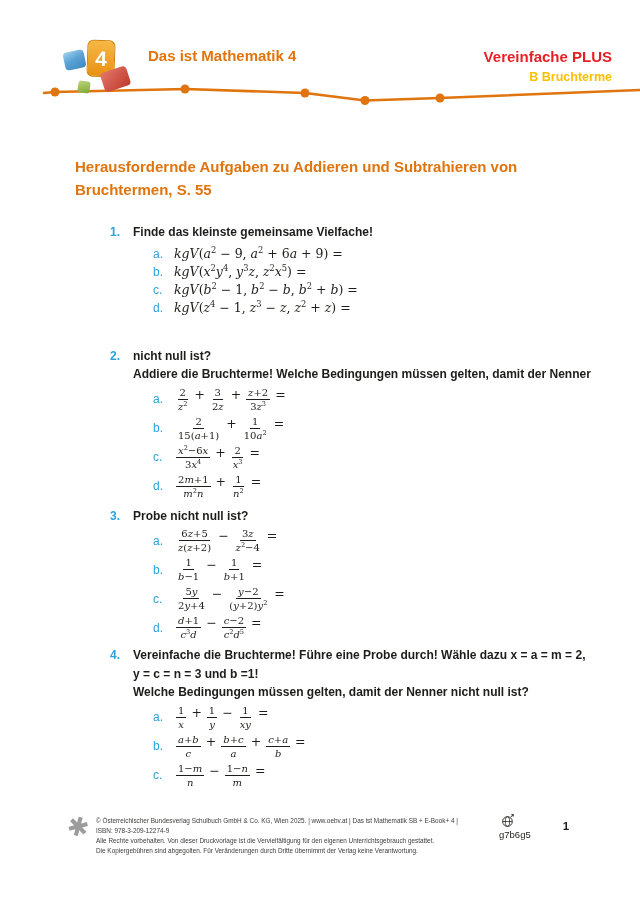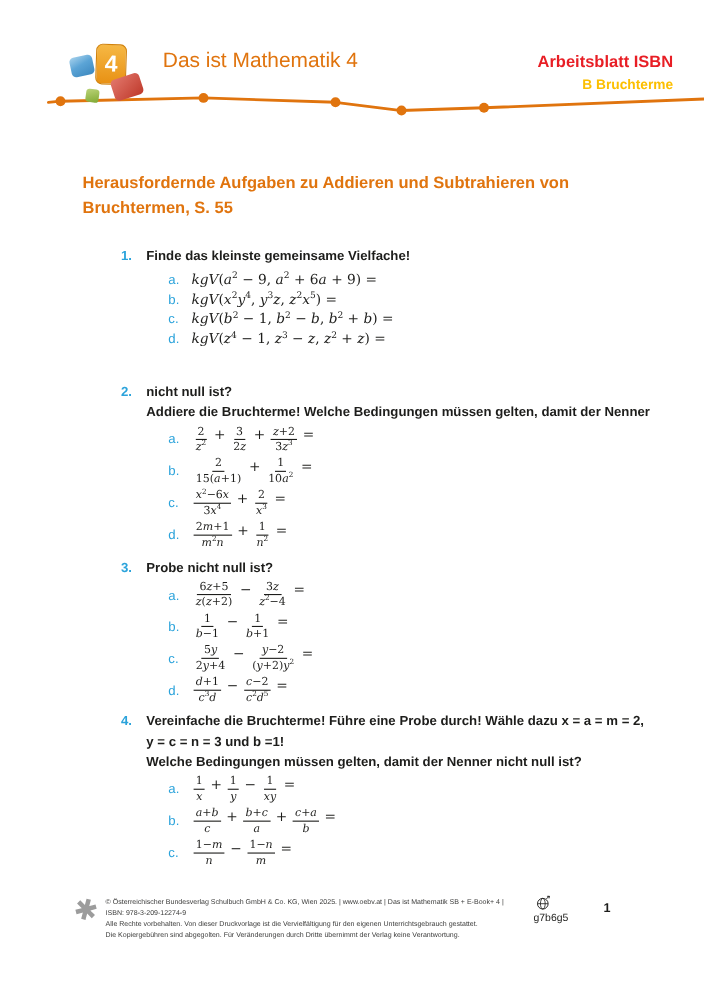--- a/index.html
+++ b/index.html
@@ -24,21 +24,21 @@
   .logo .cube-blue{position:absolute;left:0;top:11px;width:21px;height:18px;border-radius:4px;
     background:linear-gradient(160deg,#a6d1ec 0%,#5ba4d6 45%,#3d88bf 100%);transform:rotate(-12deg);}
   .logo .box-4{position:absolute;left:23px;top:0;width:28px;height:37px;border-radius:6px;
     background:linear-gradient(180deg,#f6b844,#e89114);border:1px solid #d1820c;transform:rotate(2deg);
     color:#fff;font-weight:bold;font-size:21px;display:flex;align-items:center;justify-content:center;}
   .logo .box-red{position:absolute;left:38px;top:29px;width:27px;height:20px;border-radius:4px;
     background:linear-gradient(150deg,#e2776b,#bf3a2c);transform:rotate(-18deg);}
   .logo .cube-green{position:absolute;left:14px;top:41px;width:12px;height:12px;border-radius:3px;
     background:linear-gradient(160deg,#bcd47a,#7fa832);transform:rotate(8deg);}
   .header-left{position:absolute;left:148px;top:46px;color:var(--accent-orange);
-    font-weight:normal;font-size:19px;line-height:20px;z-index:2;}
+    font-weight:bold;font-size:15px;line-height:20px;z-index:2;}
   .header-right{position:absolute;right:28px;top:48px;text-align:right;z-index:2;}
   .sheet-type{color:var(--accent-red);font-weight:bold;font-size:15px;line-height:18px;}
   .chapter{color:var(--accent-yellow);font-weight:bold;font-size:12.5px;margin-top:4px;}
   
   .page-title{margin:40px 0 22px 75px;color:var(--accent-orange);
     font-size:15px;font-weight:bold;line-height:23px;max-width:530px;}
   
   .tasks{margin-left:110px;}
   .task-head{display:flex;}
   .task-num{flex:none;width:23px;color:var(--accent-blue);font-weight:bold;
@@ -59,21 +59,21 @@
   .task-plain .item{line-height:18px;height:18px;}
   .task-frac .item{margin-bottom:4px;}
   .task-1{margin-bottom:30px;}
   .task-2{margin-bottom:8px;}
   .task-3{margin-bottom:6px;}
   
   footer{position:absolute;left:0;top:812px;width:640px;display:flex;align-items:flex-start;}
   .obv-logo{flex:none;margin-left:60px;width:36px;font-size:26px;color:var(--logo-gray);
     transform:rotate(15deg);line-height:30px;text-align:center;}
   .legal{flex:none;width:374px;font-size:6.4px;line-height:10px;color:var(--footer-gray);margin-top:4px;}
-  .globe-block{flex:none;margin-left:15px;margin-top:2px;text-align:right;}
+  .globe-block{flex:none;margin-left:29px;margin-top:2px;text-align:right;}
   .globe-block svg{display:block;margin-left:2px;}
   .web-code{font-size:9.5px;color:var(--text-dark);margin-top:1px;}
   .page-num{flex:none;margin-left:32px;margin-top:8px;font-size:11.5px;font-weight:bold;}
 </style>
 </head>
 <body>
 
 <header>
   <svg class="wave" viewBox="0 0 640 32" preserveAspectRatio="none">
     <polyline points="44,11 55,10 185,7 305,11 365,18.5 440,16 640,8" fill="none" stroke="#E0740E" stroke-width="2.6" stroke-linejoin="round" stroke-linecap="round"></polyline>
@@ -88,21 +88,21 @@
     <span class="box-4">
       <span>4</span>
     </span>
     <span class="box-red"></span>
     <span class="cube-green"></span>
   </div>
   <div class="header-left">
     <div>Das ist Mathematik 4</div>
   </div>
   <div class="header-right">
-    <div class="sheet-type">Arbeitsblatt ISBN</div>
+    <div class="sheet-type">Vereinfache PLUS</div>
     <div class="chapter">B Bruchterme</div>
   </div>
 </header>
 
 <h1 class="page-title">
   <div>Herausfordernde Aufgaben zu Addieren und Subtrahieren von</div>
   <div>Bruchtermen, S. 55</div>
 </h1>
 
 <main class="tasks">

